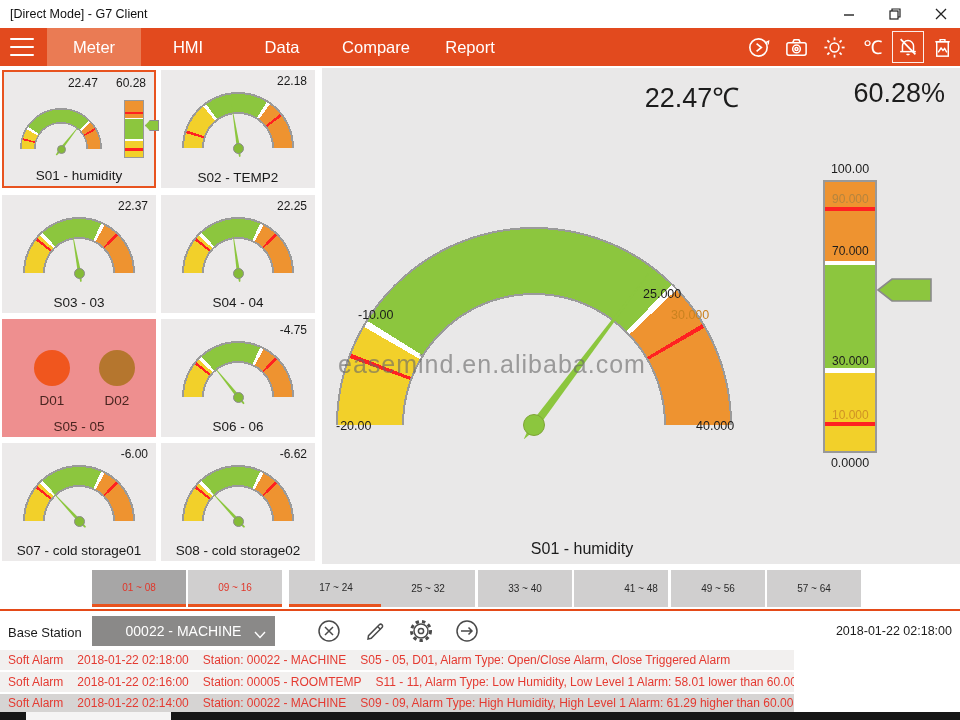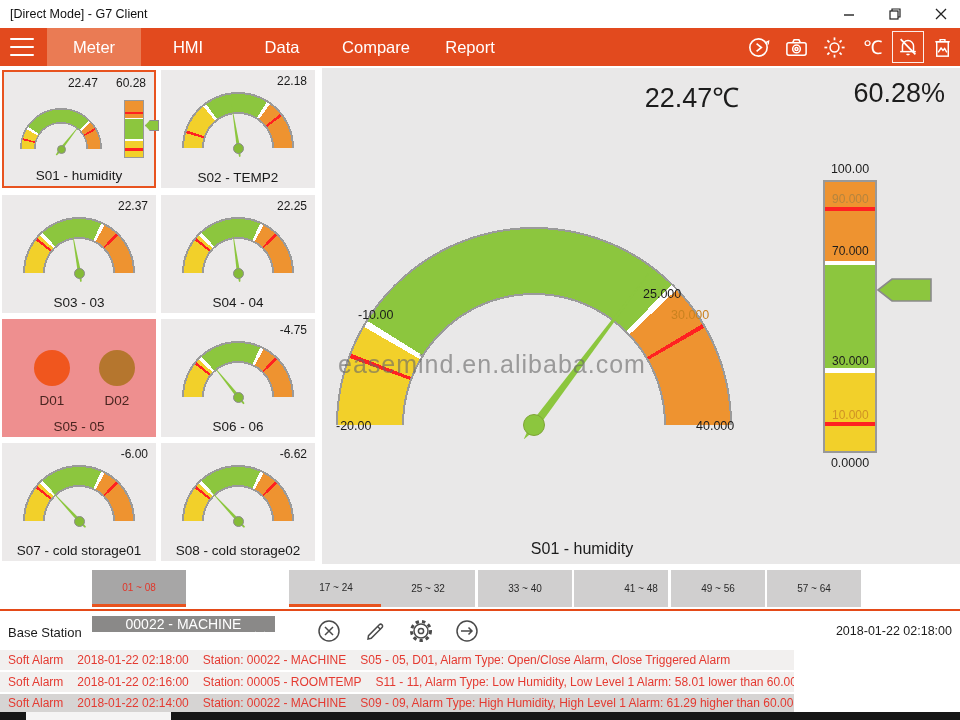--- a/index.html
+++ b/index.html
@@ -88,21 +88,21 @@
 
   
   .rtab { position:absolute; top:570px; height:37px; width:94px; background:#d0cfcf; display:flex; align-items:center; justify-content:center; font-size:10px; color:#2a2a2a; cursor:pointer; }
   .rtab.sel { background:#a7a6a6; }
   .rtab.red { color:#e0372a; }
   .rtab.uline { border-bottom:3px solid #e8531f; }
   .section-line { position:absolute; left:0; top:609px; width:960px; height:2px; background:#e44a18; }
 
   
   .ctrl-label { position:absolute; left:8px; top:625px; font-size:13px; color:#1a1a1a; }
-  .dropdown { position:absolute; left:92px; top:616px; width:183px; height:16px; background:#8a8988; color:#fff; font-size:14px; display:flex; align-items:center; justify-content:center; cursor:pointer; }
+  .dropdown { position:absolute; left:92px; top:616px; width:183px; height:30px; background:#8a8988; color:#fff; font-size:14px; display:flex; align-items:center; justify-content:center; cursor:pointer; }
   .dropdown .chev { position:absolute; right:9px; top:10px; }
   .ctrl-icon { position:absolute; top:618px; width:26px; height:26px; cursor:pointer; }
   .timestamp { position:absolute; left:790px; top:624px; width:162px; text-align:right; font-size:12.5px; color:#1c1c1c; }
 
   
   .alarm-row { position:absolute; left:0; width:794px; height:20px; line-height:20px; font-size:12px; color:#e43a31; padding-left:8px; white-space:nowrap; overflow:hidden; }
   .alarm-row.light { background:#f2f0ef; }
   .alarm-row.dark { background:#d6d4d3; }
   .alarm-row span { margin-right:14px; }
 
@@ -339,20 +339,23 @@
     <svg width="56" height="24" viewBox="0 0 56 24">
         <polygon points="1,12 15,1 54,1 54,23 15,23" fill="#8cc63e" stroke="#8a8a8a" stroke-width="1.6"></polygon>
       </svg>
   </div>
 
   <div class="main-title">S01 - humidity</div>
 
   <div class="rtab sel red uline" style="left:92px;">
       <span>01 ~ 08</span>
     </div>
+  <div class="rtab red uline" style="left:188px;">
+      <span>09 ~ 16</span>
+    </div>
   <div class="rtab uline" style="left:289px;">
       <span>17 ~ 24</span>
     </div>
   <div class="rtab" style="left:381px;">
       <span>25 ~ 32</span>
     </div>
   <div class="rtab" style="left:478px;">
       <span>33 ~ 40</span>
     </div>
   <div class="rtab" style="left:574px;padding-left:40px;">

